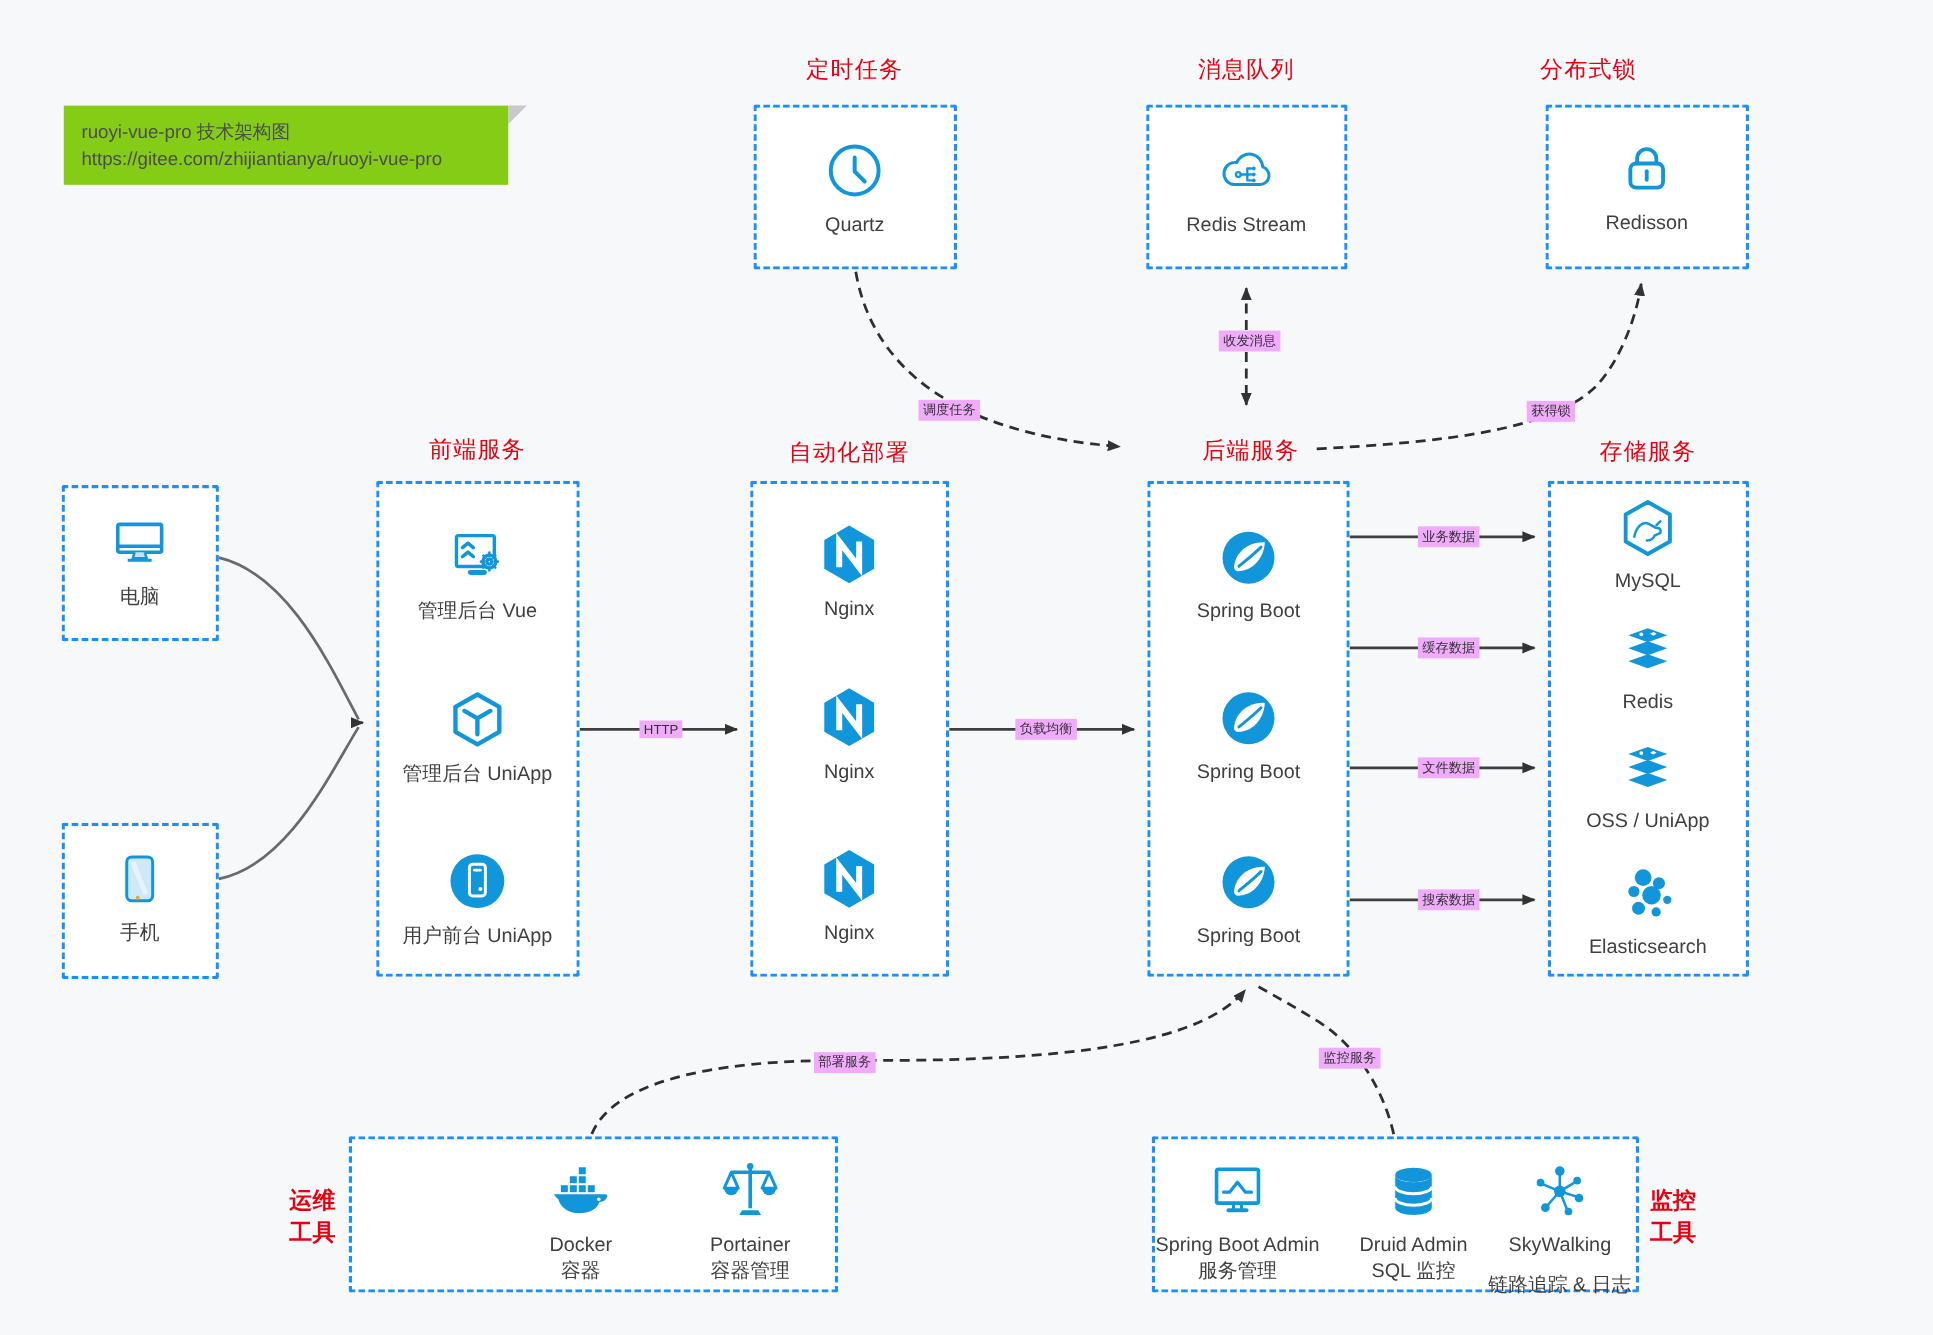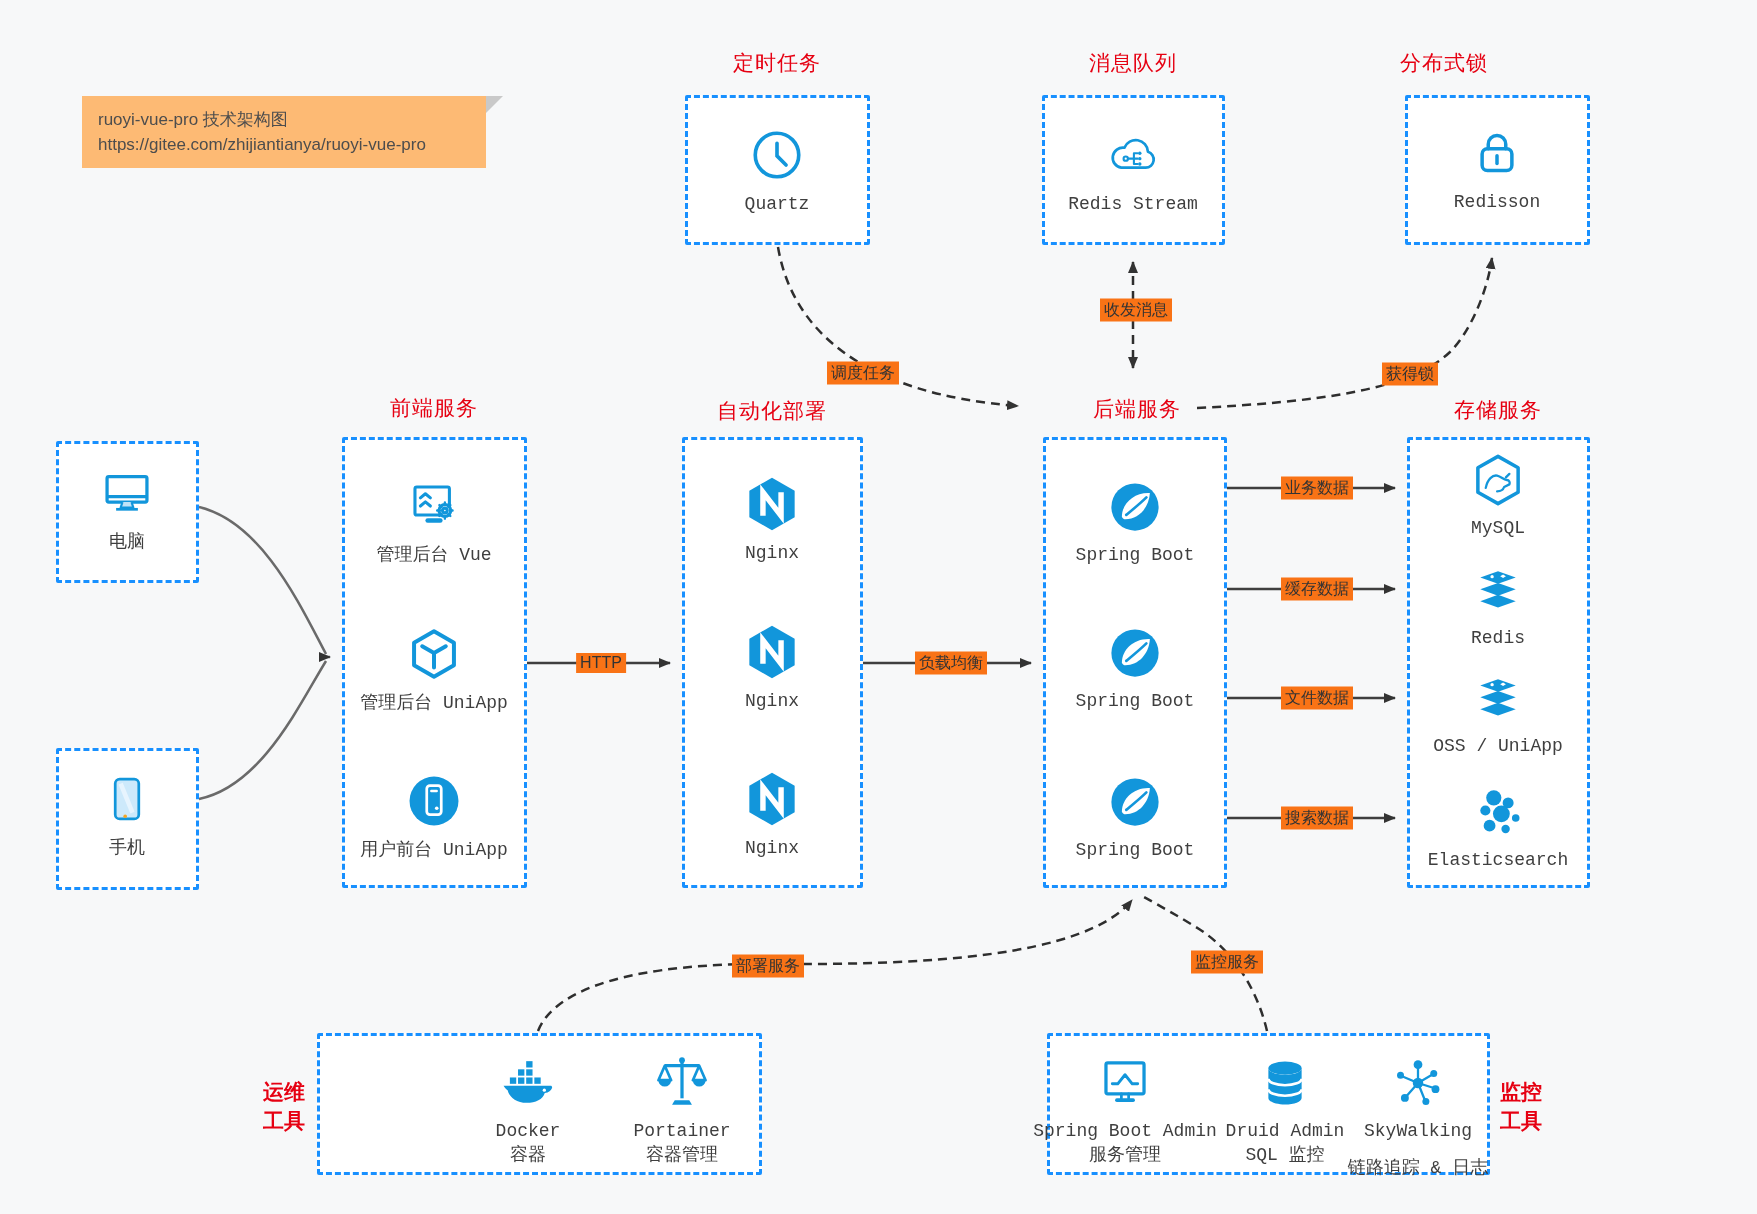--- a/index.html
+++ b/index.html
@@ -7,25 +7,25 @@
           font-family:"Liberation Sans","DejaVu Sans",sans-serif;color:#3f3f3f;overflow:hidden;}
   .wires{position:absolute;left:0;top:0;width:1757px;height:1214px;}
   .dbox{position:absolute;background:#fff;border:3px dashed #1890ff;box-sizing:border-box;border-radius:2px;}
   .gtitle{position:absolute;transform:translate(-50%,-50%);color:#e60012;font-weight:normal;
           font-size:21px;white-space:nowrap;letter-spacing:1px;}
   .side-label{position:absolute;transform:translate(-50%,-50%);color:#e60012;font-weight:bold;
           font-size:21px;line-height:29px;text-align:center;white-space:nowrap;}
   .node{position:absolute;width:200px;display:flex;flex-direction:column;align-items:center;
         transform:translateX(-50%);}
   .node .ic{height:58px;display:flex;align-items:flex-end;justify-content:center;}
-  .node .t{font-size:18px;color:#3f3f3f;margin-top:8px;white-space:nowrap;text-align:center;line-height:24px;font-family:Liberation Mono, monospace;}
-  .elabel{position:absolute;transform:translate(-50%,-50%);background:#f97316;padding:1px 4px;
-          font-size:16px;color:#333;white-space:nowrap;}
-  .note{position:absolute;left:58px;top:96px;width:404px;height:72px;background:#fdba74;
-        padding:11px 16px;box-sizing:border-box;font-size:17px;line-height:25px;color:#4d4d4d;margin-left:24px;}
+  .node .t{font-size:18px;color:#3f3f3f;margin-top:8px;white-space:nowrap;text-align:center;line-height:24px;}
+  .elabel{position:absolute;transform:translate(-50%,-50%);background:#f0abfc;padding:1px 4px;
+          font-size:12px;color:#333;white-space:nowrap;}
+  .note{position:absolute;left:58px;top:96px;width:404px;height:72px;background:#84cc16;
+        padding:11px 16px;box-sizing:border-box;font-size:17px;line-height:25px;color:#4d4d4d;}
   .note .fold{position:absolute;right:-17px;top:0;width:0;height:0;
         border-left:17px solid #c9c9c9;border-bottom:17px solid transparent;}
 </style>
 </head>
 <body>
 
 <div class="canvas">
 
   <svg class="wires">
     <defs>

